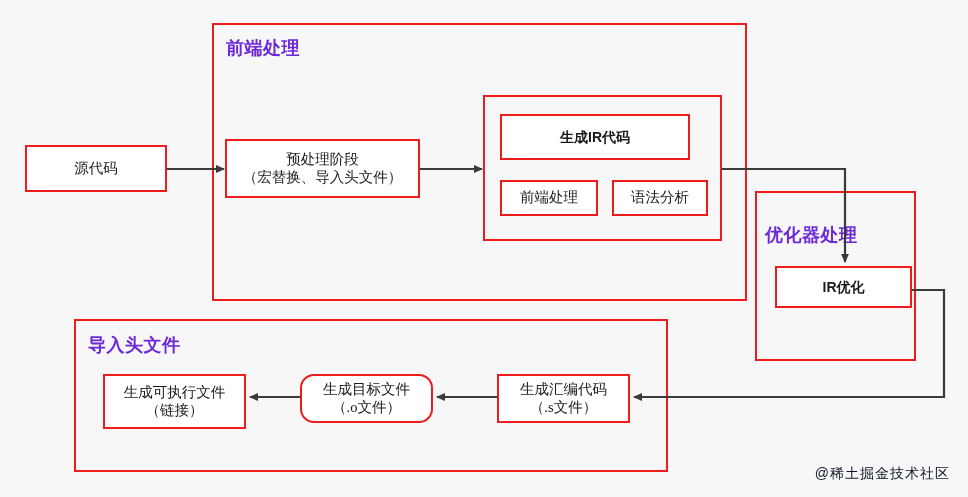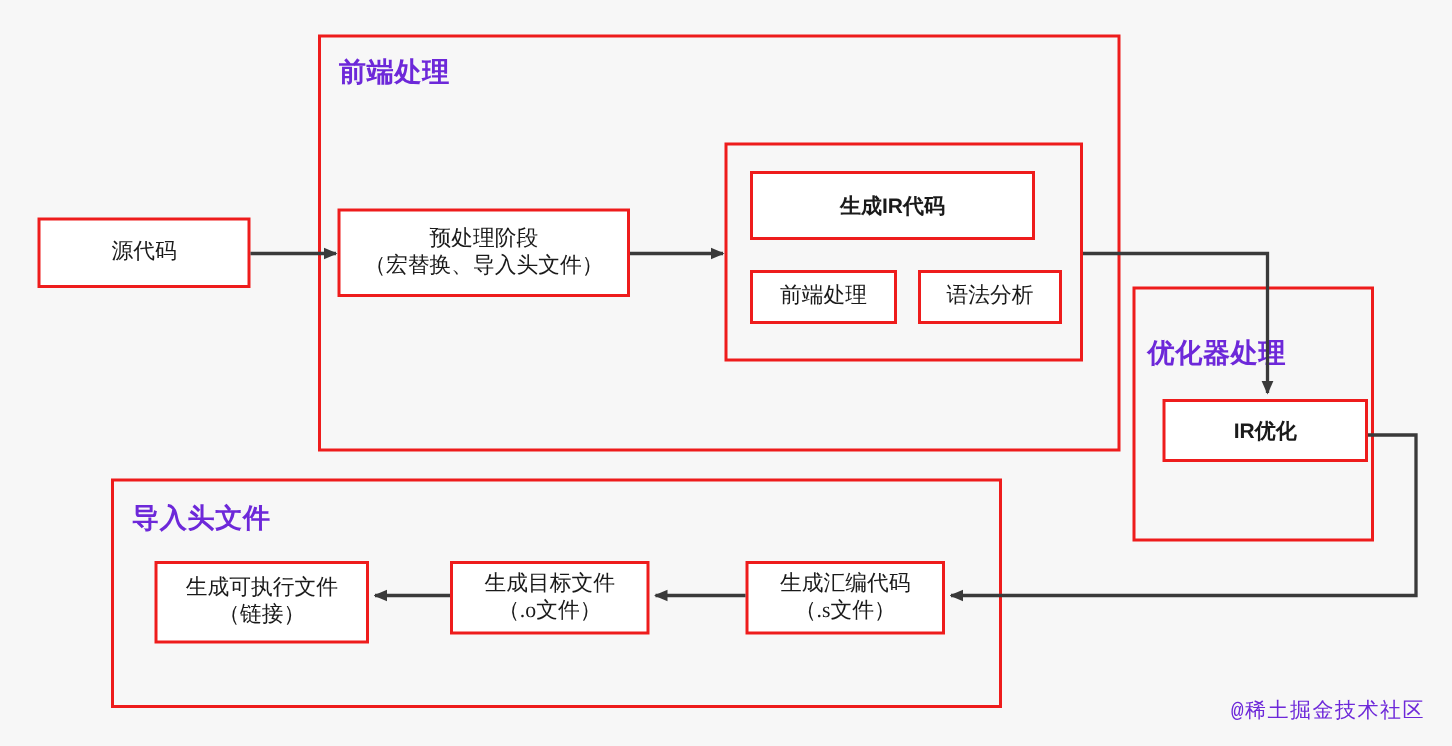--- a/index.html
+++ b/index.html
@@ -47,22 +47,22 @@
   .node .l2{display:block;}
   .node.sans{font-family:"Liberation Sans","DejaVu Sans",sans-serif;font-weight:bold;font-size:14px;}
 
   
   #wires{position:absolute;left:0;top:0;width:968px;height:497px;pointer-events:none;}
 
   
   #watermark{
     position:absolute;
     right:18px;bottom:14px;
-    color:#6d28d9;
-    font-family:Liberation Mono, monospace;
+    color:#0f172a;
+    font-family:Liberation Sans, sans-serif;
     font-size:14px;
     letter-spacing:1px;
     white-space:nowrap;
   }
 </style>
 </head>
 <body>
 
 <div id="canvas">
 
@@ -100,21 +100,21 @@
 
   <div class="node sans" style="left:775px;top:266px;width:137px;height:42px;">
     <span>IR优化</span>
   </div>
 
   <div class="node" style="left:497px;top:374px;width:133px;height:49px;text-align:center;">
     <span>生成汇编代码</span>
     <span class="l2">（.s文件）</span>
   </div>
 
-  <div class="node" style="left:300px;top:374px;width:133px;height:49px;">
+  <div class="node" style="left:300px;top:374px;width:133px;height:49px;border-radius:14px;">
     <span>生成目标文件</span>
     <span class="l2">（.o文件）</span>
   </div>
 
   <div class="node" style="left:103px;top:374px;width:143px;height:55px;">
     <span>生成可执行文件</span>
     <span class="l2">（链接）</span>
   </div>
 
   <svg id="wires" viewBox="0 0 968 497" xmlns="http://www.w3.org/2000/svg">

